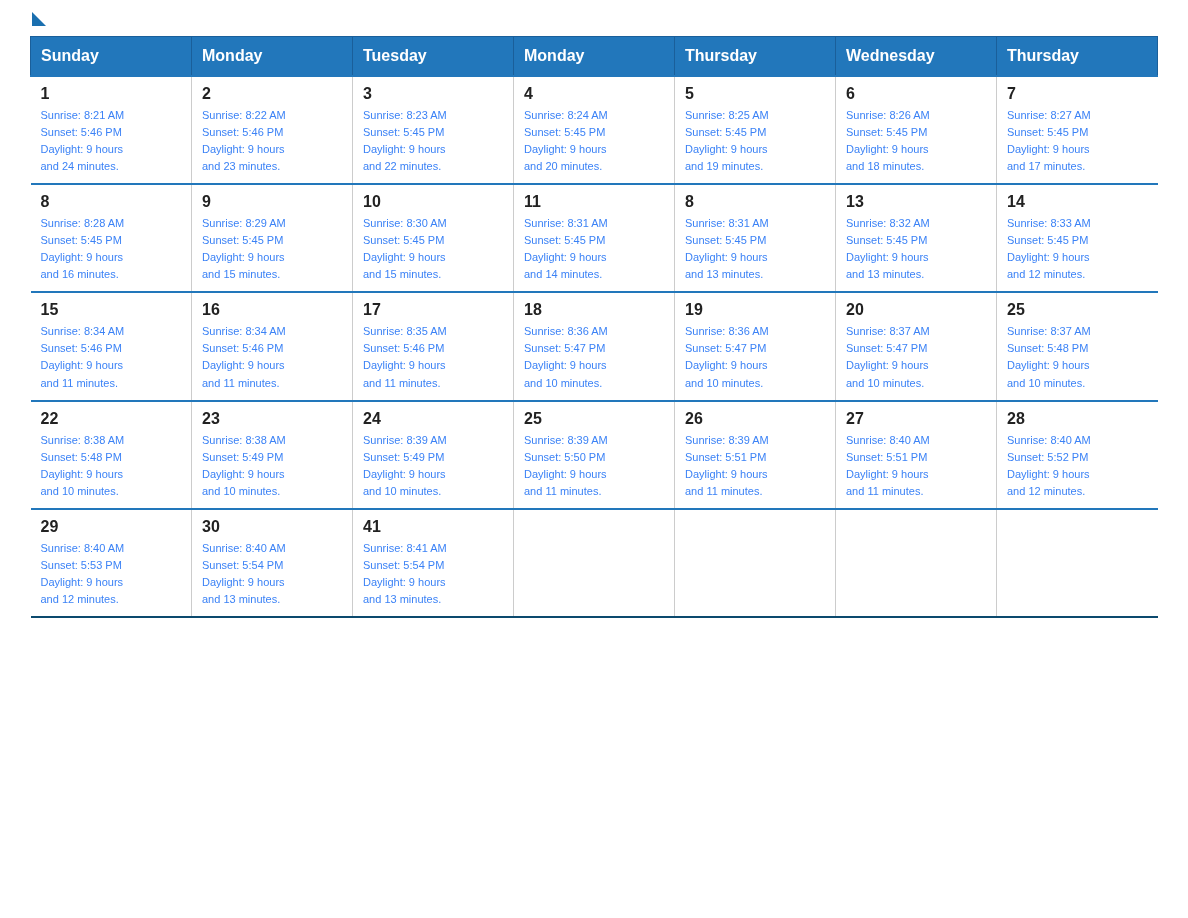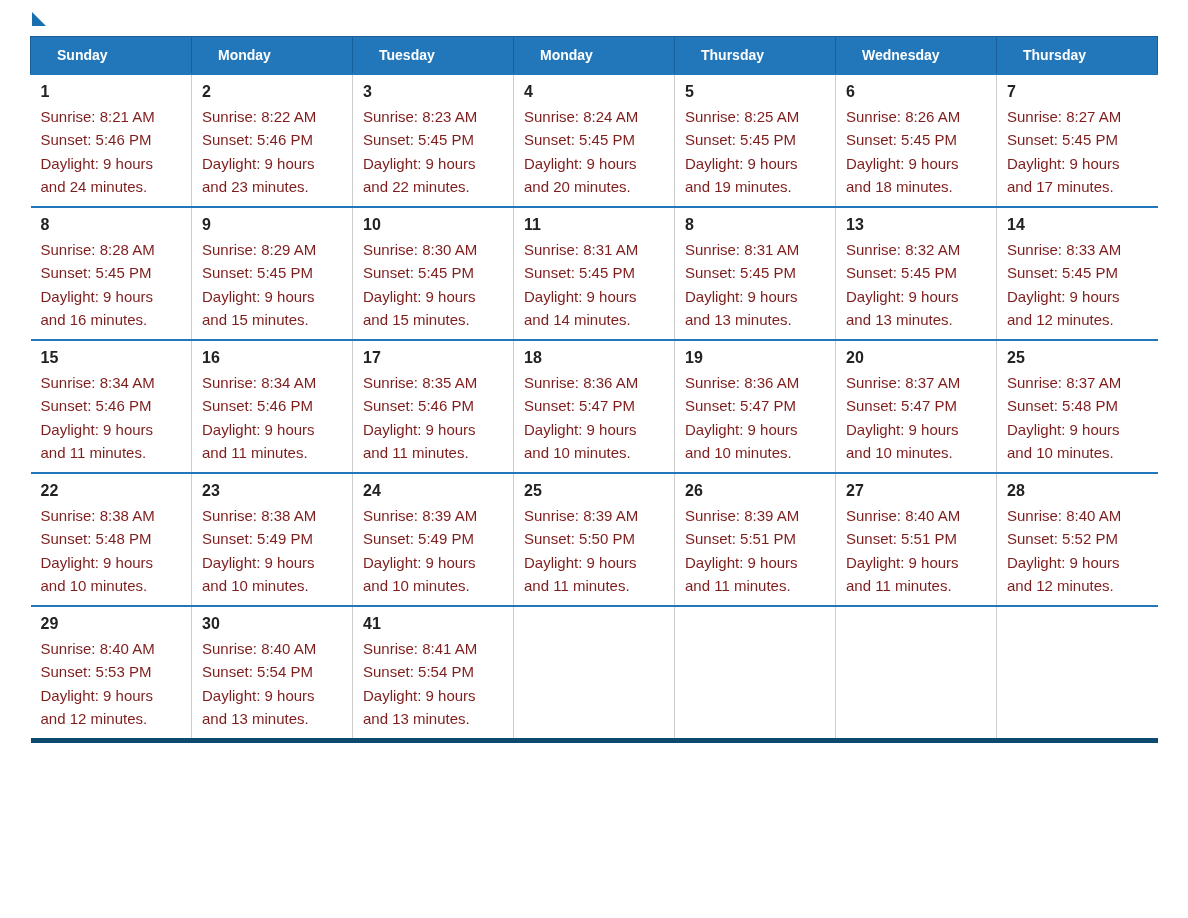--- a/index.html
+++ b/index.html
@@ -58,23 +58,23 @@
       margin-top: 4px;
     }
     .calendar {
       width: 100%;
       border-collapse: collapse;
       margin-top: 10px;
     }
     .calendar thead tr th {
       background: #2277bb;
       color: #fff;
-      font-size: 14px;
-      font-weight: bold;
-      padding: 10px 26px;
+      font-size: 16px;
+      font-weight: bold;
+      padding: 10px 10px;
       text-align: left;
       border: 1px solid #1a5f9a;
     }
     .calendar tbody tr td {
       vertical-align: top;
       padding: 8px 10px;
       border-top: 2px solid #2277bb;
       border-left: 1px solid #ccc;
       border-right: 1px solid #ccc;
       border-bottom: none;
@@ -83,32 +83,32 @@
       width: calc(100% / 7);
       min-height: 100px;
     }
     .calendar tbody tr td:first-child {
       border-left: none;
     }
     .calendar tbody tr td:last-child {
       border-right: none;
     }
     .calendar tbody tr.last-row td {
-      border-bottom: 5px solid #0c4a6e;
+      border-bottom: 2px solid #0c4a6e;
     }
     .day-number {
       font-size: 16px;
       font-weight: bold;
       color: #222;
       margin-bottom: 4px;
     }
     .day-info {
-      font-size: 15px;
+      font-size: 11px;
       line-height: 1.55;
-      color: #7f1d1d;
+      color: #3b82f6;
     }
   </style>
 </head>
 <body>
 
 <div class="header-area">
   <div class="logo-block">
     <div class="logo-row">
       <span class="logo-text-general"></span>
       <div class="logo-triangle"></div>

